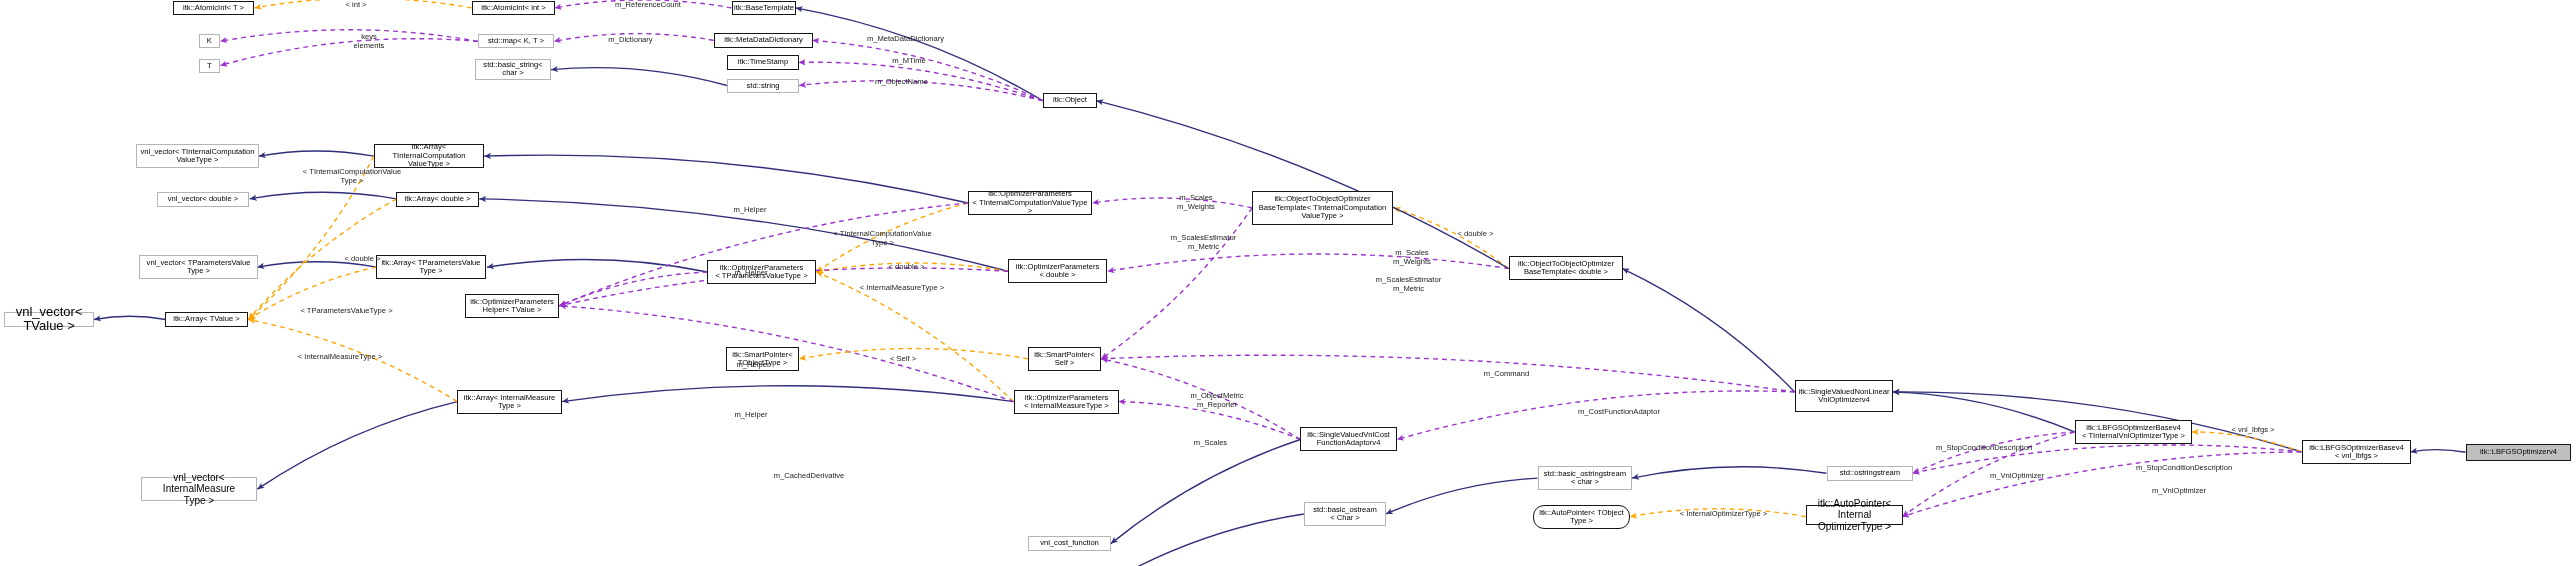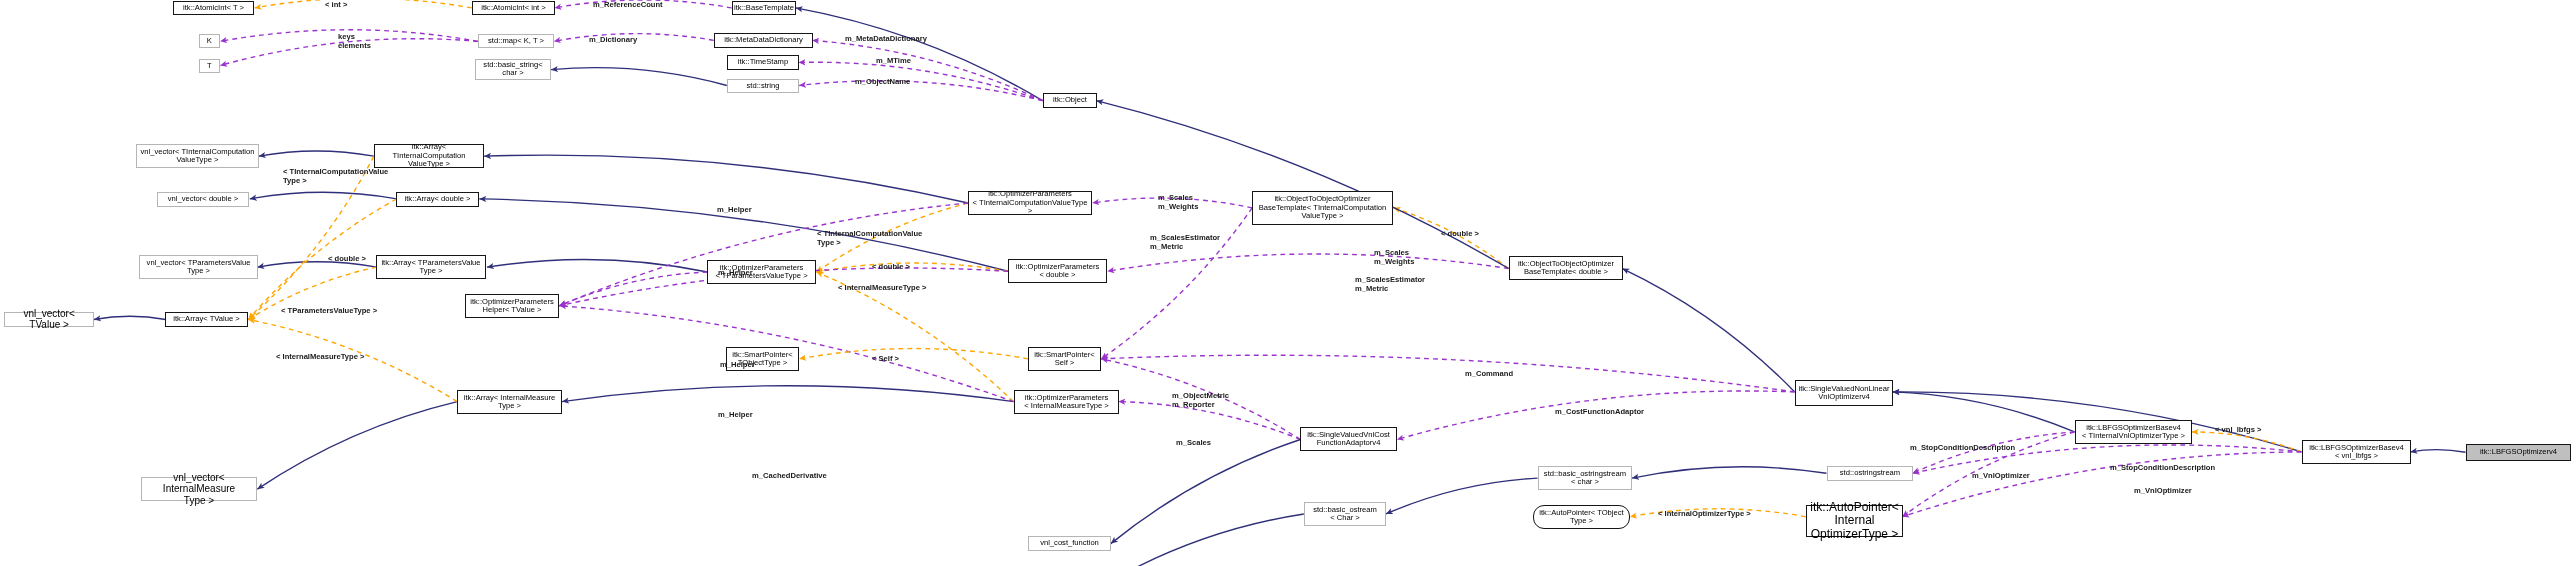--- a/index.html
+++ b/index.html
@@ -25,24 +25,24 @@
   
   .node.strong{border:1.4px solid #161616;}
   
   .node.light{border:0.7px solid #b5b5b5;}
   
   .node.focus{border:1.4px solid #161616;background:#bfbfbf;}
   .edge-label{
     position:absolute;
     color:#1a1a1a;
     background:transparent;
+    text-align:center;
     white-space:pre-line;
     line-height:1.15;
     pointer-events:none;
-    font-weight:bold;
   }
 </style>
 </head>
 <body>
 
 <div id="canvas">
   <svg class="edges" viewBox="0 0 3736 821">
     <defs>
       <marker id="arrInh" markerWidth="11" markerHeight="11" refX="10" refY="5.5" orient="auto" markerUnits="userSpaceOnUse">
         <path d="M10,5.5 L0,1 L2.5,5.5 L0,10 Z" fill="#2f2f7a"></path>
@@ -130,21 +130,21 @@
 ValueType &gt;</div>
       <div class="node strong" style="left: 374px; top: 144px; width: 110px; height: 24px; font-size: 7.6px;">itk::Array&lt; TInternalComputation
 ValueType &gt;</div>
       <div class="node light" style="left: 157px; top: 192px; width: 92px; height: 14.5px; font-size: 7.6px;">vnl_vector&lt; double &gt;</div>
       <div class="node strong" style="left: 396px; top: 192px; width: 83px; height: 14.5px; font-size: 7.6px;">itk::Array&lt; double &gt;</div>
       <div class="node light" style="left: 139px; top: 255px; width: 119px; height: 24px; font-size: 7.6px;">vnl_vector&lt; TParametersValue
 Type &gt;</div>
       <div class="node strong" style="left: 376px; top: 255px; width: 110px; height: 24px; font-size: 7.6px;">itk::Array&lt; TParametersValue
 Type &gt;</div>
       <div class="node strong" style="left: 165px; top: 312px; width: 83px; height: 14.5px; font-size: 7.6px;">itk::Array&lt; TValue &gt;</div>
-      <div class="node light" style="left: 4.1px; top: 312px; width: 90px; height: 14.5px; font-size: 10px;">vnl_vector&lt; TValue &gt;</div>
+      <div class="node light" style="left: 4.1px; top: 312px; width: 90px; height: 14.5px; font-size: 13px;">vnl_vector&lt; TValue &gt;</div>
       <div class="node strong" style="left: 465px; top: 294px; width: 94px; height: 24px; font-size: 7.6px;">itk::OptimizerParameters
 Helper&lt; TValue &gt;</div>
       <div class="node strong" style="left: 707px; top: 260px; width: 109px; height: 24px; font-size: 7.6px;">itk::OptimizerParameters
 &lt; TParametersValueType &gt;</div>
       <div class="node strong" style="left: 968px; top: 191px; width: 124px; height: 24px; font-size: 7.6px;">itk::OptimizerParameters
 &lt; TInternalComputationValueType &gt;</div>
       <div class="node strong" style="left: 1008px; top: 259px; width: 99px; height: 24px; font-size: 7.6px;">itk::OptimizerParameters
 &lt; double &gt;</div>
       <div class="node strong" style="left: 1014px; top: 390px; width: 105px; height: 24px; font-size: 7.6px;">itk::OptimizerParameters
 &lt; InternalMeasureType &gt;</div>
@@ -154,37 +154,37 @@
 Type &gt;</div>
       <div class="node strong" style="left: 726px; top: 347px; width: 73px; height: 24px; font-size: 7.6px;">itk::SmartPointer&lt;
 TObjectType &gt;</div>
       <div class="node strong" style="left: 1028px; top: 347px; width: 73px; height: 24px; font-size: 7.6px;">itk::SmartPointer&lt;
 Self &gt;</div>
       <div class="node strong" style="left: 1252px; top: 191px; width: 141px; height: 34px; font-size: 7.6px;">itk::ObjectToObjectOptimizer
 BaseTemplate&lt; TInternalComputation
 ValueType &gt;</div>
       <div class="node strong" style="left: 1509px; top: 256px; width: 114px; height: 24px; font-size: 7.6px;">itk::ObjectToObjectOptimizer
 BaseTemplate&lt; double &gt;</div>
-      <div class="node strong" style="left: 1795px; top: 380px; width: 98px; height: 26px; font-size: 7.6px;">itk::SingleValuedNonLinear
+      <div class="node strong" style="left: 1795px; top: 380px; width: 98px; height: 32px; font-size: 7.6px;">itk::SingleValuedNonLinear
 VnlOptimizerv4</div>
       <div class="node strong" style="left: 1300px; top: 427px; width: 97px; height: 24px; font-size: 7.6px;">itk::SingleValuedVnlCost
 FunctionAdaptorv4</div>
       <div class="node strong" style="left: 2075px; top: 420px; width: 117px; height: 24px; font-size: 7.6px;">itk::LBFGSOptimizerBasev4
 &lt; TInternalVnlOptimizerType &gt;</div>
       <div class="node strong" style="left: 2302px; top: 440px; width: 109px; height: 24px; font-size: 7.6px;">itk::LBFGSOptimizerBasev4
 &lt; vnl_lbfgs &gt;</div>
       <div class="node focus" style="left: 2466px; top: 444px; width: 105px; height: 16.5px; font-size: 7.6px;">itk::LBFGSOptimizerv4</div>
       <div class="node light" style="left: 1538px; top: 466px; width: 94px; height: 24px; font-size: 7.6px;">std::basic_ostringstream
 &lt; char &gt;</div>
       <div class="node light" style="left: 1827px; top: 466px; width: 86px; height: 14.5px; font-size: 7.6px;">std::ostringstream</div>
       <div class="node light" style="left: 1304px; top: 502px; width: 82px; height: 24px; font-size: 7.6px;">std::basic_ostream
 &lt; Char &gt;</div>
       <div class="node strong" style="left: 1533px; top: 505px; width: 97px; height: 24px; font-size: 7.6px; border-radius: 11px;">itk::AutoPointer&lt; TObject
 Type &gt;</div>
-      <div class="node strong" style="left: 1806px; top: 505px; width: 97px; height: 32px; font-size: 12px;">itk::AutoPointer&lt; Internal
+      <div class="node strong" style="left: 1806px; top: 505px; width: 97px; height: 20px; font-size: 10px;">itk::AutoPointer&lt; Internal
 OptimizerType &gt;</div>
       <div class="node light" style="left: 1028px; top: 536px; width: 83px; height: 14.5px; font-size: 7.6px;">vnl_cost_function</div>
     </div>
   <div id="label-layer">
       <div class="edge-label" style="left: 325px; top: 1.4px; width: 62px; font-size: 7.6px;">&lt; int &gt;</div>
       <div class="edge-label" style="left: 593px; top: 1.4px; width: 110px; font-size: 7.6px;">m_ReferenceCount</div>
       <div class="edge-label" style="left: 338px; top: 33px; width: 62px; font-size: 7.6px;">keys
 elements</div>
       <div class="edge-label" style="left: 589px; top: 36px; width: 83px; font-size: 7.6px;">m_Dictionary</div>
       <div class="edge-label" style="left: 845px; top: 35px; width: 121px; font-size: 7.6px;">m_MetaDataDictionary</div>

